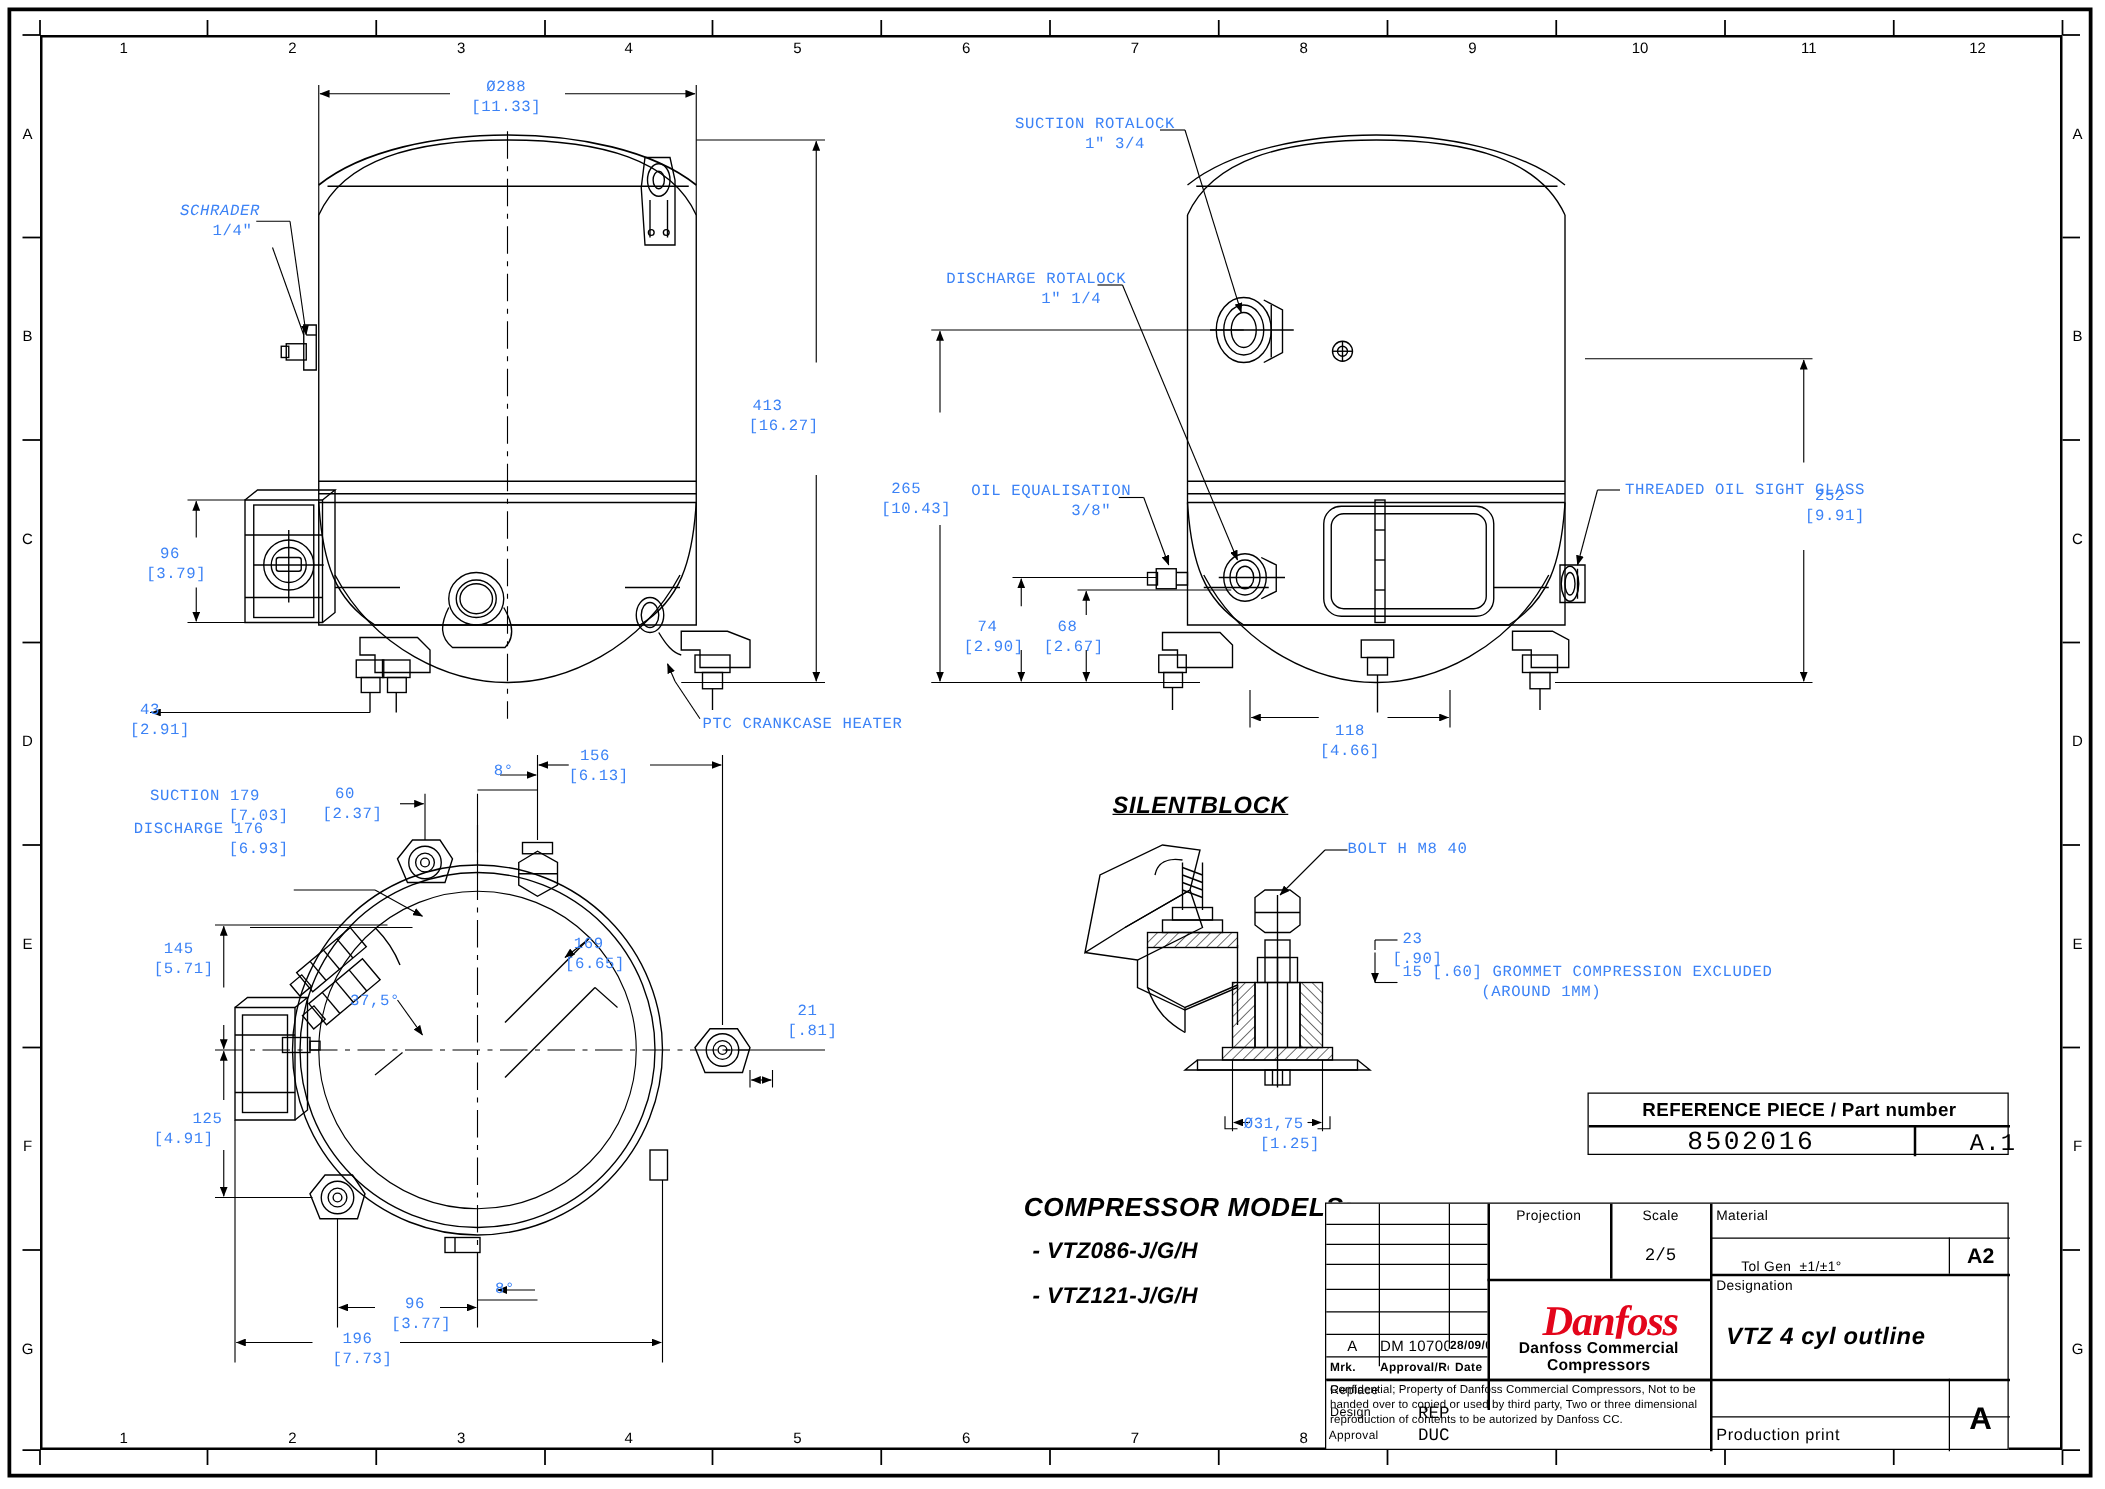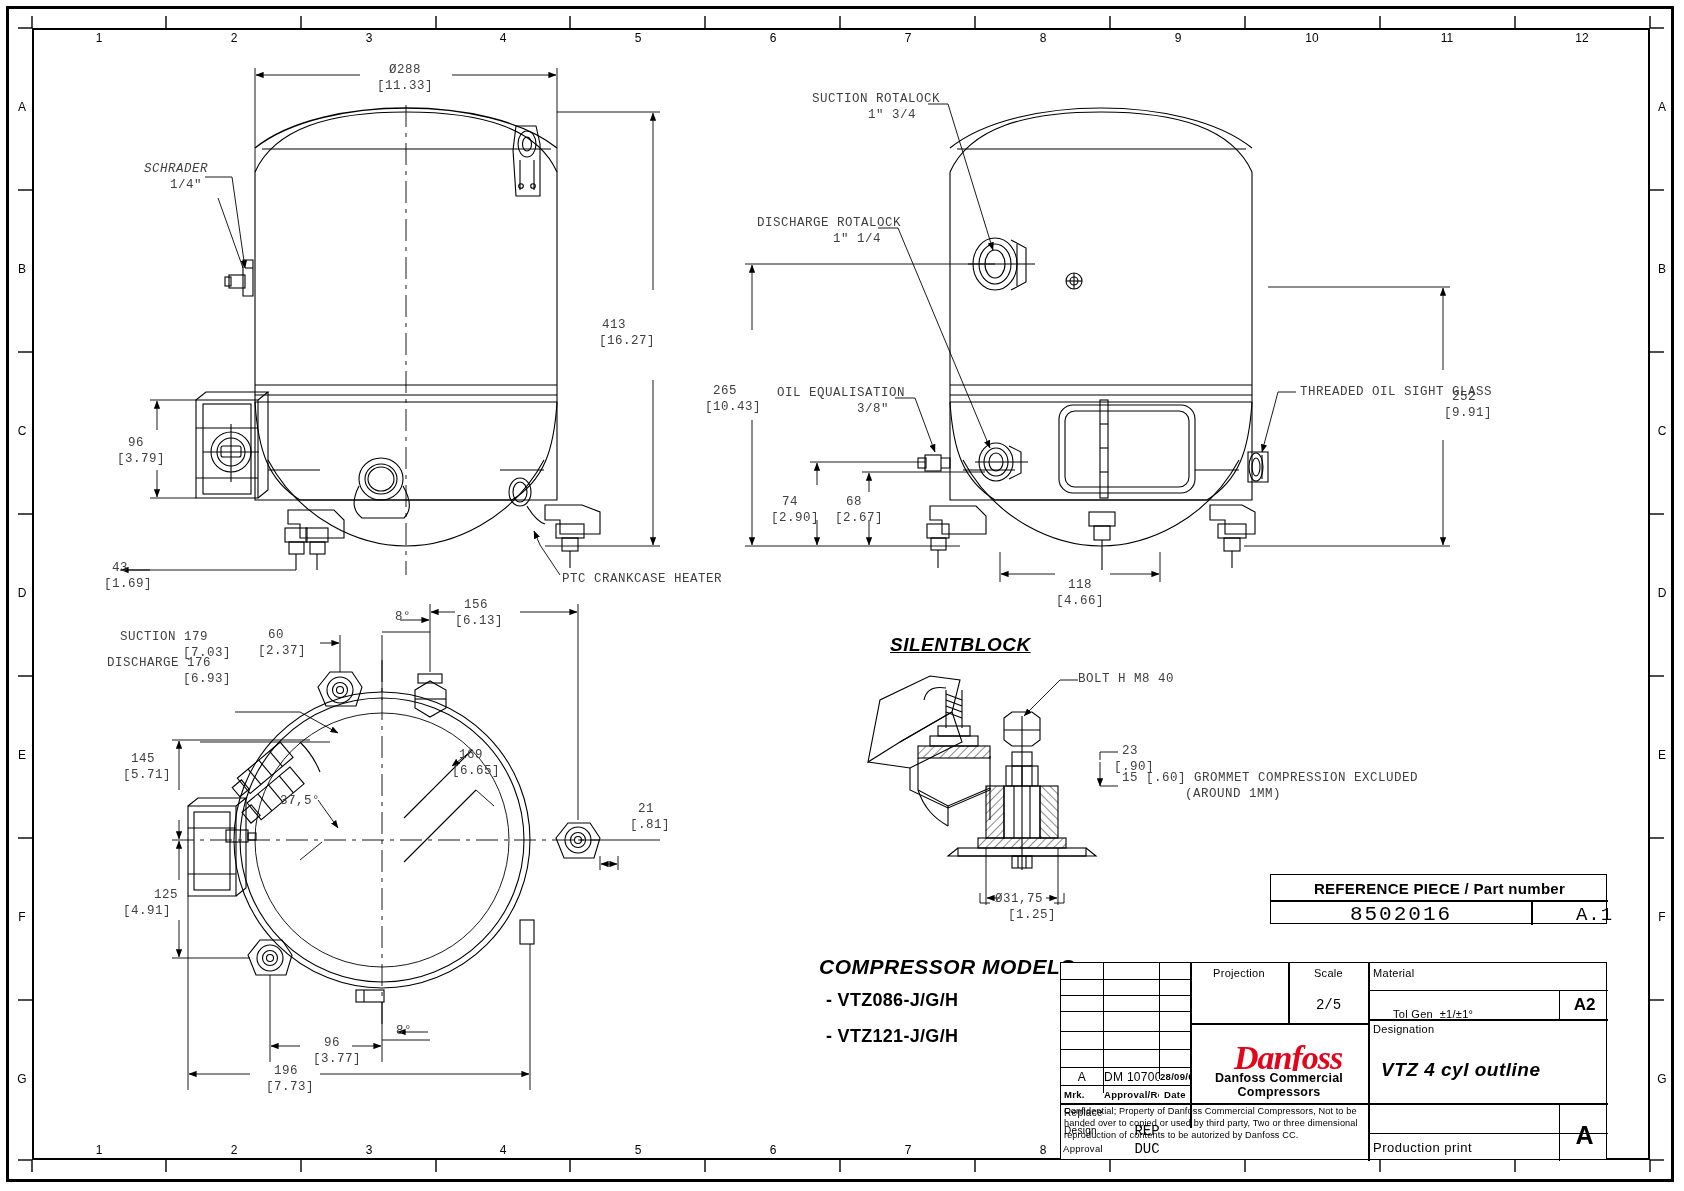--- a/index.html
+++ b/index.html
@@ -40,21 +40,21 @@
     color: #000;
     text-align: center;
     width: 16px;
   }
   
   .dtext {
     position: absolute;
     font-family: "Liberation Sans", sans-serif;
     font-size: 13px;
     letter-spacing: 0.8px;
-    color: #404040;
+    color: #3b82f6;
     white-space: pre;
     line-height: 1.25;
   }
   .dtext.mono {
     font-family: "Liberation Mono", monospace;
     font-size: 12.5px;
     letter-spacing: 0.5px;
   }
   .ctr { text-align: center; }
 
@@ -163,20 +163,21 @@
     font-size: 17px;
     text-align: center;
   }
   .models-title {
     font-style: italic;
     font-weight: bold;
     font-size: 21px;
     letter-spacing: 0.5px;
   }
   .models-item {
+    font-style: italic;
     font-weight: bold;
     font-size: 18px;
     letter-spacing: 0.3px;
     text-align: right;
   }
   .silentblock-title {
     font-style: italic;
     font-weight: bold;
     font-size: 19px;
     letter-spacing: 0.5px;
@@ -694,21 +695,21 @@
   <div class="dtext mono ctr" style="left:345px; top:63px; width:120px;"><span>Ø288</span></div>
   <div class="dtext mono ctr" style="left:345px; top:79px; width:120px;"><span>[11.33]</span></div>
 
   <div class="dtext mono" style="left:602px; top:318px;"><span>413</span></div>
   <div class="dtext mono" style="left:599px; top:334px;"><span>[16.27]</span></div>
 
   <div class="dtext mono" style="left:128px; top:436px;"><span>96</span></div>
   <div class="dtext mono" style="left:117px; top:452px;"><span>[3.79]</span></div>
 
   <div class="dtext mono" style="left:112px; top:561px;"><span>43</span></div>
-  <div class="dtext mono" style="left:104px; top:577px;"><span>[1.69]</span></div>
+  <div class="dtext mono" style="left:104px; top:577px;"><span>[2.91]</span></div>
 
   <div class="dtext mono" style="left:144px; top:162px;font-style:italic;"><span>SCHRADER</span></div>
   <div class="dtext mono" style="left:170px; top:178px;"><span>1/4"</span></div>
 
   <div class="dtext mono" style="left:562px; top:572px;"><span>PTC CRANKCASE HEATER</span></div>
 
   <div class="dtext mono" style="left:812px; top:92px;"><span>SUCTION ROTALOCK</span></div>
   <div class="dtext mono" style="left:868px; top:108px;"><span>1" 3/4</span></div>
 
   <div class="dtext mono" style="left:757px; top:216px;"><span>DISCHARGE ROTALOCK</span></div>

